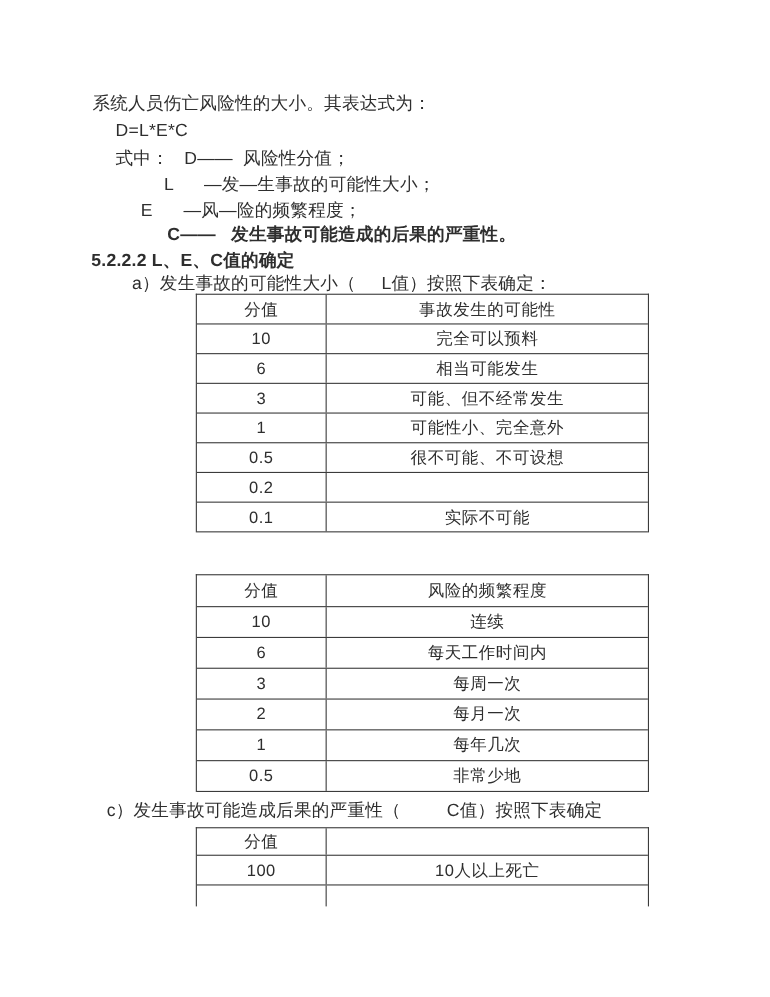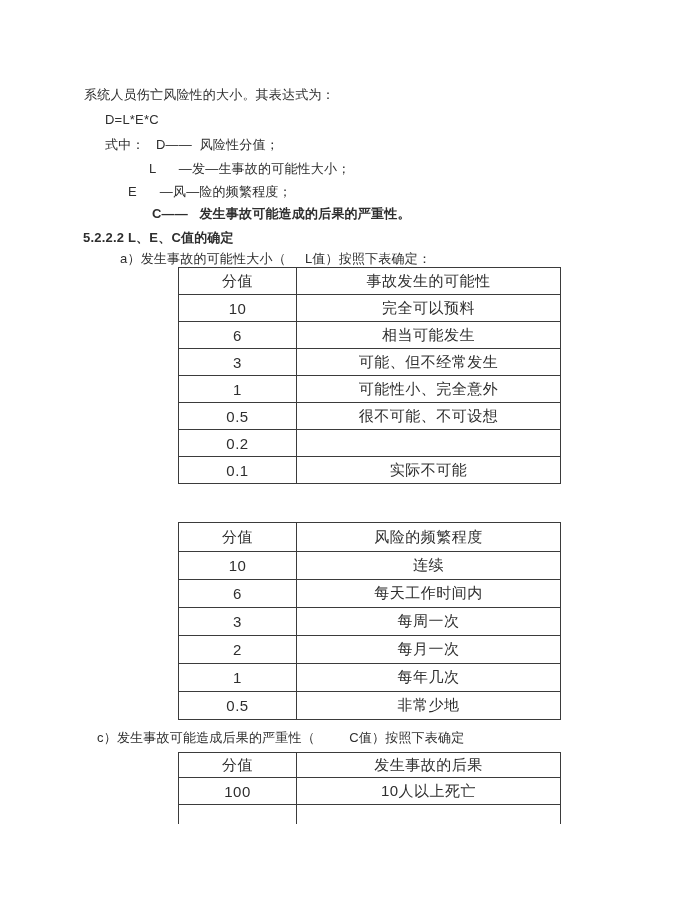--- a/index.html
+++ b/index.html
@@ -8,29 +8,29 @@
     position: relative;
     width: 700px;
     height: 906px;
     background: var(--bg, #ffffff);
     color: var(--ink, #2e2e2e);
     font-family: "Liberation Sans", sans-serif;
     overflow: hidden;
   }
   .line {
     position: absolute;
-    font-size: 13px;
+    font-size: 16px;
     line-height: 17px;
     white-space: pre;
     letter-spacing: 0.2px;
   }
   .doc-table {
     position: absolute;
     left: 178px;
-    width: 383px;
+    width: 412px;
     box-sizing: border-box;
     border: 1px solid var(--rule, #3b3b3b);
     border-bottom: none;
     background: var(--bg, #ffffff);
   }
   .t-row {
     display: flex;
     border-bottom: 1px solid var(--rule, #3b3b3b);
   }
   .t-row.t-partial { border-bottom: none; }
@@ -130,21 +130,20 @@
         <div class="t-cell c1">0.5</div>
         <div class="t-cell c2">非常少地</div>
       </div>
     </div>
 
   <div class="line" style="left:97px; top:729px;">c）发生事故可能造成后果的严重性（         C值）按照下表确定</div>
 
   <div class="doc-table t-c" style="top:752px;">
       <div class="t-row t-head">
         <div class="t-cell c1">分值</div>
-        <div class="t-cell c2">发生事故的后果</div>
       </div>
       <div class="t-row">
         <div class="t-cell c1">100</div>
         <div class="t-cell c2">10人以上死亡</div>
       </div>
       <div class="t-row t-partial">
         <div class="t-cell c1"></div>
         <div class="t-cell c2"></div>
       </div>
     </div>

